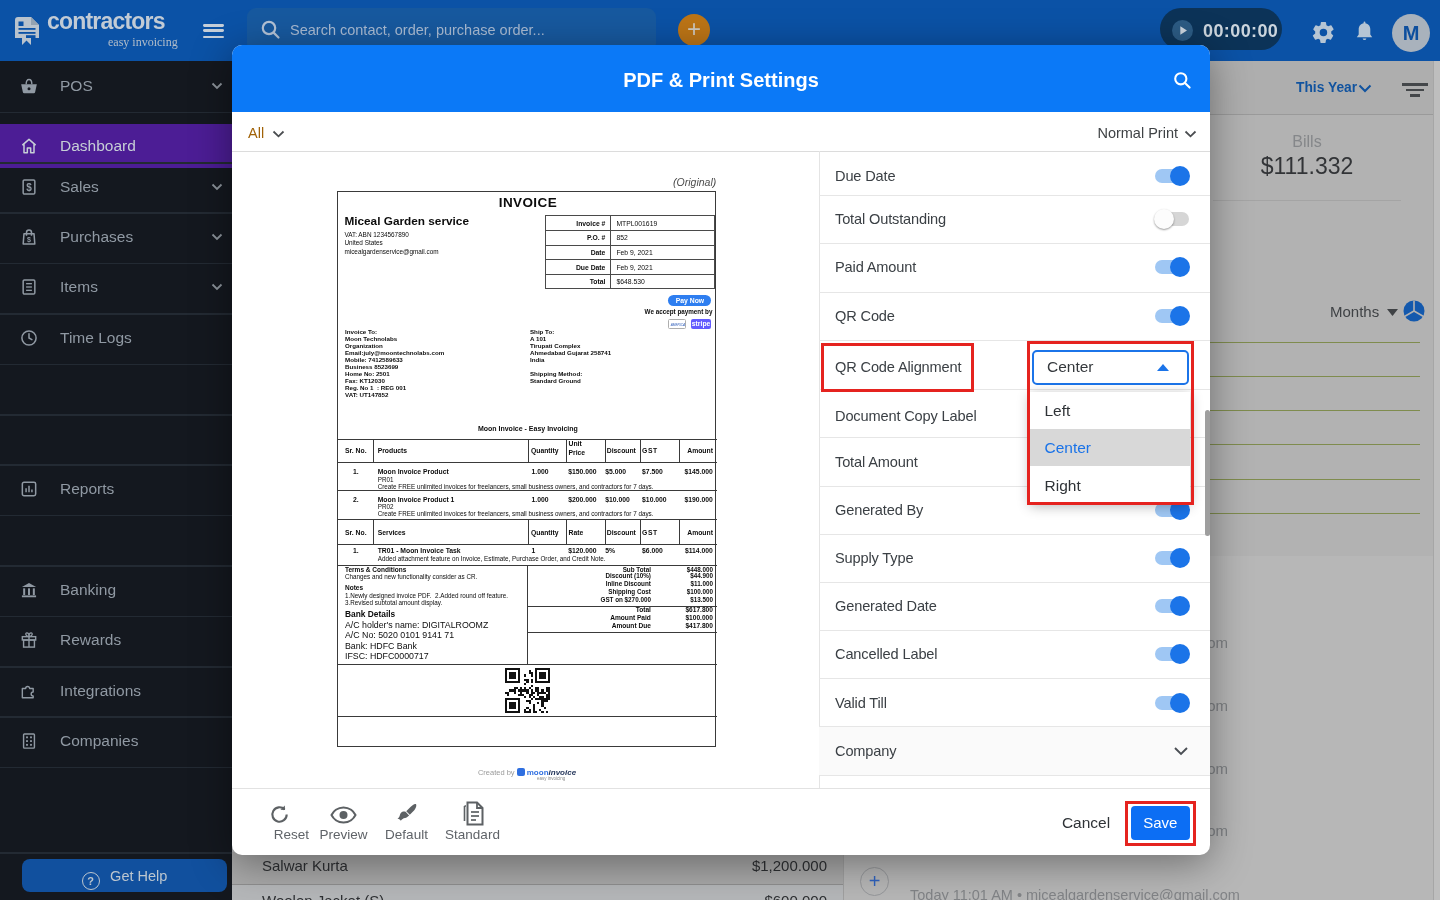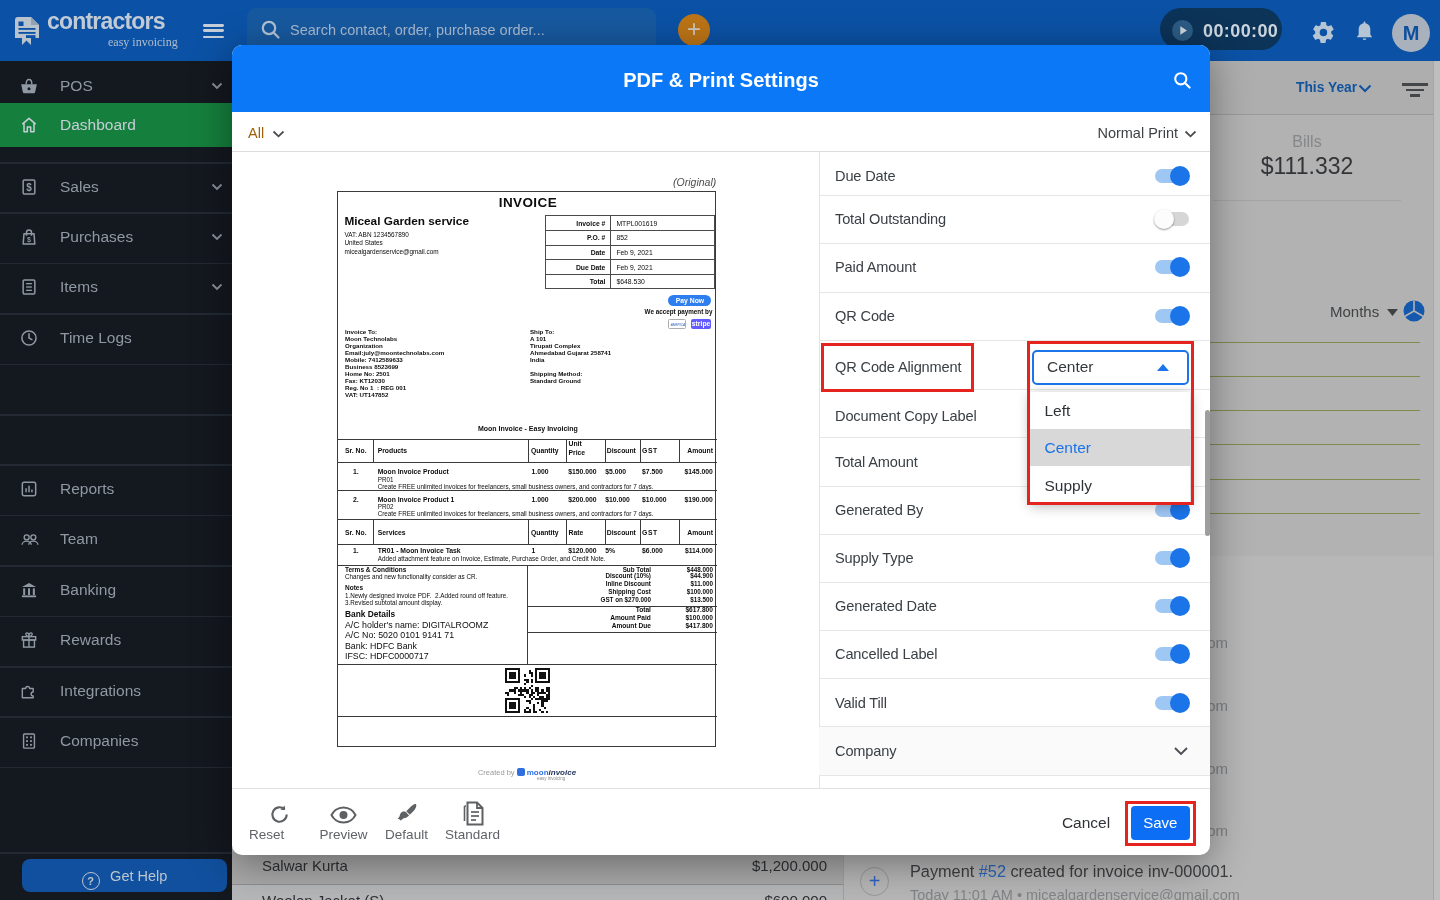--- a/index.html
+++ b/index.html
@@ -78,21 +78,21 @@
         <path d="M8.6 9.8 C8.6 6 10 4.2 12 4.2 C14 4.2 15.4 6 15.4 9.8" stroke="#9099a3" stroke-width="1.7" fill="none"></path>
         <path fill="#9099a3" d="M2.6 10 h18.8 l-2 9.3 a1.7 1.7 0 0 1 -1.7 1.4 H6.3 a1.7 1.7 0 0 1 -1.7 -1.4 z"></path>
         <circle cx="12" cy="15.2" r="1.8" fill="#14181f"></circle>
       </svg>
     <span class="lb">POS</span>
     <svg class="chev" width="12" height="8" viewBox="0 0 12 8">
         <polyline points="1.5,1.5 6,6 10.5,1.5" fill="none" stroke="#8d949c" stroke-width="1.8"></polyline>
       </svg>
   </div>
   <div class="sdiv" style="top:50.5px"></div>
-  <div class="srow" style="top:42px;background:#15803d">
+  <div class="srow" style="top:63px;background:#4c1d95">
     <svg class="ic" width="20" height="20" viewBox="0 0 24 24">
         <path d="M4 11 L12 4 L20 11 M6 9.5 V20 H10 V14.5 H14 V20 H18 V9.5" fill="none" stroke="#c6ced6" stroke-width="1.8" stroke-linejoin="round"></path>
       </svg>
     <span class="lb" style="color:#c6ced6">Dashboard</span>
   </div>
   <div class="sdiv" style="top:101px"></div>
   <div class="srow" style="top:103.5px">
     <svg class="ic" width="20" height="20" viewBox="0 0 24 24">
         <rect x="5" y="3.5" width="14" height="17" rx="1.5" fill="none" stroke="#9099a3" stroke-width="1.8"></rect>
         <text x="12" y="16.5" font-size="12" font-weight="bold" fill="#9099a3" text-anchor="middle" font-family="Liberation Sans">$</text>
@@ -141,28 +141,20 @@
   <div class="srow" style="top:405.9px">
     <svg class="ic" width="20" height="20" viewBox="0 0 24 24">
         <rect x="4" y="4" width="16" height="16" rx="2" fill="none" stroke="#9099a3" stroke-width="1.8"></rect>
         <line x1="8.5" y1="16" x2="8.5" y2="11" stroke="#9099a3" stroke-width="1.8"></line>
         <line x1="12" y1="16" x2="12" y2="8" stroke="#9099a3" stroke-width="1.8"></line>
         <line x1="15.5" y1="16" x2="15.5" y2="12.5" stroke="#9099a3" stroke-width="1.8"></line>
       </svg>
     <span class="lb">Reports</span>
   </div>
   <div class="sdiv" style="top:453.8px"></div>
-  <div class="srow" style="top:456.3px">
-    <svg class="ic" width="22" height="20" viewBox="0 0 26 24">
-        <circle cx="9" cy="10" r="3" fill="none" stroke="#9099a3" stroke-width="1.6"></circle>
-        <circle cx="17" cy="10" r="3" fill="none" stroke="#9099a3" stroke-width="1.6"></circle>
-        <path d="M3.5 19 a5.5 4.5 0 0 1 11 0 M11.5 19 a5.5 4.5 0 0 1 11 0" fill="none" stroke="#9099a3" stroke-width="1.6"></path>
-      </svg>
-    <span class="lb">Team</span>
-  </div>
   <div class="sdiv" style="top:504.2px"></div>
   <div class="srow" style="top:506.7px">
     <svg class="ic" width="20" height="20" viewBox="0 0 24 24">
         <path d="M3.5 8.5 L12 3.5 L20.5 8.5 Z" fill="#9099a3"></path>
         <rect x="5" y="10" width="2.4" height="8" fill="#9099a3"></rect>
         <rect x="10.8" y="10" width="2.4" height="8" fill="#9099a3"></rect>
         <rect x="16.6" y="10" width="2.4" height="8" fill="#9099a3"></rect>
         <rect x="3.5" y="18.5" width="17" height="2.2" fill="#9099a3"></rect>
       </svg>
     <span class="lb">Banking</span>
@@ -237,21 +229,20 @@
   <div class="a" style="left:668px;top:417.6px;width:520px;height:1px;background:#7f8c4e"></div>
   <div class="a" style="left:668px;top:452.4px;width:520px;height:1px;background:#7f8c4e"></div>
 
   <div class="a" style="left:611px;top:495px;width:597px;height:344px;background:#b7b7b7;border-left:1px solid #a0a0a0"></div>
   <div class="a" style="left:678px;top:572.5px;width:318px;font-size:15px;color:#7e8184;text-align:right">micealgardenservice@gmail.com</div>
   <div class="a" style="left:678px;top:635.5px;width:318px;font-size:15px;color:#7e8184;text-align:right">micealgardenservice@gmail.com</div>
   <div class="a" style="left:678px;top:698.5px;width:318px;font-size:15px;color:#7e8184;text-align:right">micealgardenservice@gmail.com</div>
   <div class="a" style="left:678px;top:761px;width:318px;font-size:15px;color:#7e8184;text-align:right">micealgardenservice@gmail.com</div>
 
   <div class="a" style="left:628px;top:806px;width:27.4px;height:27.4px;border-radius:50%;border:1.5px solid #96989b;color:#2f63c0;font-size:20px;text-align:center;line-height:26px">+</div>
-  <div class="a" style="left:678px;top:800.5px;font-size:16.3px;color:#3c3e41">Payment <span style="color:#2b66bb">#52</span> created for invoice inv-000001.</div>
   <div class="a" style="left:678px;top:825.5px;font-size:14.5px;color:#828487">Today 11:01 AM • micealgardenservice@gmail.com</div>
 
   <div class="a" style="left:0;top:791px;width:611px;height:32px;background:#a9a9a9"></div>
   <div class="a" style="left:30px;top:796px;font-size:15px;color:#2e3033">Salwar Kurta</div>
   <div class="a" style="left:395px;top:796px;width:200px;text-align:right;font-size:15px;color:#2e3033">$1,200.000</div>
   <div class="a" style="left:0;top:823px;width:611px;height:1px;background:#8f8f8f"></div>
   <div class="a" style="left:30px;top:831px;font-size:15px;color:#2e3033">Woolen Jacket (S)</div>
   <div class="a" style="left:395px;top:831px;width:200px;text-align:right;font-size:15px;color:#2e3033">$600.000</div>
 </div>
 
@@ -566,35 +557,35 @@
   <div id="overlays">
 
     <div class="a" style="left:799.5px;top:305px;width:157.5px;height:35px;box-sizing:border-box;border:2px solid #1b74e9;border-radius:5px;background:#fff"></div>
     <div class="a" style="left:815px;top:313.5px;font-size:15.5px;color:#35393d">Center</div>
     <div class="a" style="left:925px;top:319.5px;width:0;height:0;border-left:6.5px solid transparent;border-right:6.5px solid transparent;border-bottom:7px solid #1b74e9"></div>
 
     <div class="a" style="left:798px;top:347px;width:160px;height:111.5px;background:#fff;box-shadow:0 3px 12px rgba(0,0,0,.3)"></div>
     <div class="a" style="left:798px;top:384px;width:160px;height:37.5px;background:#d8d8d8"></div>
     <div class="a" style="left:812.5px;top:357px;font-size:15.5px;color:#2f3337">Left</div>
     <div class="a" style="left:812.5px;top:394.5px;font-size:15.5px;color:#1a73e8">Center</div>
-    <div class="a" style="left:812.5px;top:432px;font-size:15.5px;color:#2f3337">Supply</div>
+    <div class="a" style="left:812.5px;top:432px;font-size:15.5px;color:#2f3337">Right</div>
 
     <div class="a" style="left:589px;top:298.5px;width:153px;height:48.5px;box-sizing:border-box;border:3px solid #e5231f"></div>
     <div class="a" style="left:795px;top:296.5px;width:167px;height:163.5px;box-sizing:border-box;border:3px solid #e5231f"></div>
 
     <div class="a" style="left:972.5px;top:365.5px;width:5.5px;height:126px;border-radius:3px;background:#9e9e9e"></div>
   </div>
 
   <div class="a" style="left:0;top:743px;width:978px;height:1px;background:#e2e2e2"></div>
   <div id="bottombar">
     <svg class="a" style="left:36px;top:758px" width="23" height="23" viewBox="0 0 24 24">
         <path d="M19.5 12 a7.5 7.5 0 1 1 -2.2-5.3" fill="none" stroke="#5d6164" stroke-width="2.2"></path>
         <path d="M17.5 2.5 L17.8 7.3 L13 7.1 Z" fill="#5d6164"></path>
       </svg>
-    <div class="a" style="left:17px;top:782px;width:60px;text-align:left;font-size:13.5px;color:#5f6368">Reset</div>
+    <div class="a" style="left:17px;top:782px;width:60px;text-align:right;font-size:13.5px;color:#5f6368">Reset</div>
     <svg class="a" style="left:98px;top:761.5px" width="27" height="18" viewBox="0 0 27 18">
         <path d="M13.5 1.5 C7.5 1.5 3.2 5.5 1.5 9 C3.2 12.5 7.5 16.5 13.5 16.5 C19.5 16.5 23.8 12.5 25.5 9 C23.8 5.5 19.5 1.5 13.5 1.5 Z" fill="none" stroke="#5d6164" stroke-width="2"></path>
         <circle cx="13.5" cy="9" r="4" fill="#5d6164"></circle>
       </svg>
     <div class="a" style="left:81.5px;top:782px;width:60px;text-align:center;font-size:13.5px;color:#5f6368">Preview</div>
     <svg class="a" style="left:163.5px;top:757px" width="23" height="23" viewBox="0 0 24 24">
         <path d="M20.7 2.2 c-1.2-.8-3.6 1-5.6 3 l-4.4 4.4 3.7 3.7 4.4-4.4 c2-2 3.1-5.5 1.9-6.7z" fill="#5d6164"></path>
         <path d="M10 10.3 L13.7 14 c-1.2 1.2-2.6 2.3-4.3 2.6 -1.8.3-3.3 1.4-4.4 2.9 -.8-1.5-2-2-3.4-1.8 1.5-1.2 2.2-2.5 2.5-4.1 .3-1.6 1.4-2.7 2.6-3.4 1.1-.6 2.3-.5 3.3.1z" fill="#5d6164"></path>
       </svg>
     <div class="a" style="left:144.5px;top:782px;width:60px;text-align:center;font-size:13.5px;color:#5f6368">Default</div>

